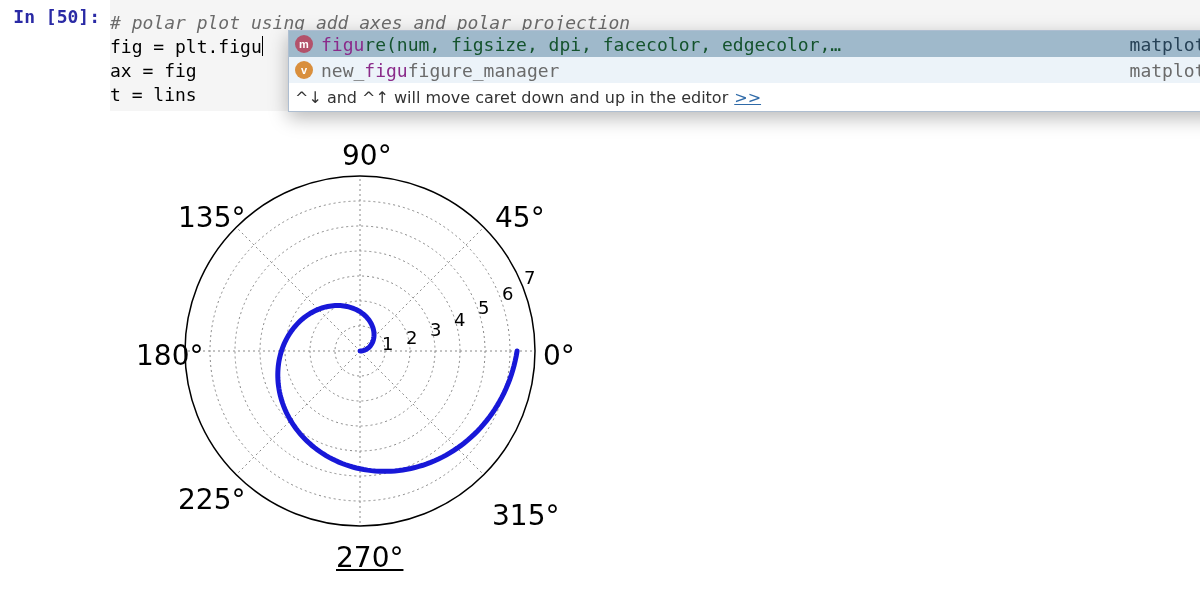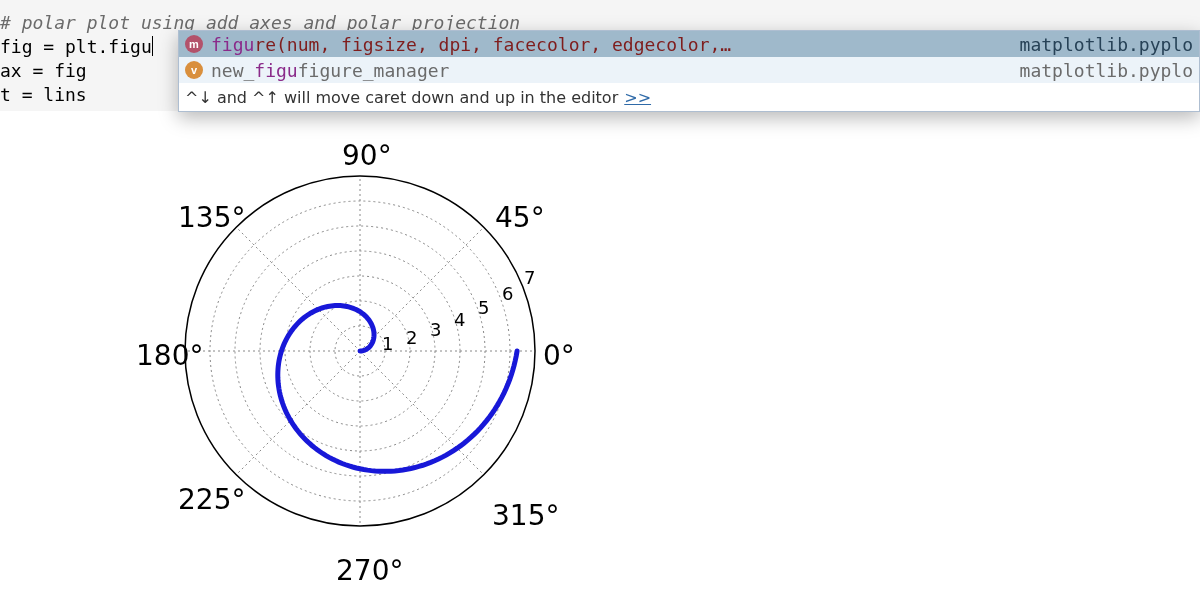--- a/index.html
+++ b/index.html
@@ -84,21 +84,21 @@
     color: #fff;
     margin-right: 8px;
   }
   .ac-icon.m { background: #b3526b; } 
   .ac-icon.m::after { content: "m"; }
   .ac-icon.v { background: #d98f3d; } 
   .ac-icon.v::after { content: "v"; }
   .ac-left { flex: 1 1 auto; white-space: pre; color: #000; }
   .ac-left .match { color: #8a2b8a; }
   .ac-left .rest  { color: #6b6b6b; }
-  .ac-row.selected .ac-left .rest { color: #7f1d1d; }
+  .ac-row.selected .ac-left .rest { color: #14532d; }
   .ac-right { color: #6b6b6b; white-space: pre; }
   .ac-row.selected .ac-right { color: #274257; }
   .ac-hint {
     height: 28px;
     display: flex;
     align-items: center;
     padding: 0 6px;
     background: #fff;
     font-family: "DejaVu Sans", sans-serif;
     font-size: 16px;
@@ -130,20 +130,23 @@
     position: absolute;
     font-family: "DejaVu Sans", sans-serif;
     font-size: 18px;
     color: #000;
   }
 </style>
 </head>
 <body>
 
 <div class="cell">
+  <div class="prompt-col">
+    <span class="prompt-label">In [50]:</span>
+  </div>
   <div class="input-area">
     <div class="code-line"><span class="comment"># polar plot using add_axes and polar projection</span></div>
     <div class="code-line"><span>fig = plt.figu</span><span class="text-cursor"></span></div>
     <div class="code-line"><span>ax = fig</span></div>
     <div class="code-line"><span>t = lins</span></div>
 
     <div class="ac-popup">
       <div class="ac-row selected">
         <span class="ac-icon m"></span>
         <span class="ac-left"><span class="match">figu</span><span class="rest">re(num, figsize, dpi, facecolor, edgecolor,…</span></span>
@@ -188,21 +191,21 @@
         <path id="spiral-path" fill="none" stroke="#1818d8" stroke-width="5" stroke-linecap="round" d="M0.00,0.00 L0.79,-0.02 L1.57,-0.10 L2.35,-0.22 L3.12,-0.39 L3.88,-0.61 L4.63,-0.88 L5.37,-1.20 L6.09,-1.56 L6.79,-1.97 L7.47,-2.43 L8.13,-2.93 L8.76,-3.47 L9.37,-4.05 L9.95,-4.68 L10.50,-5.35 L11.01,-6.05 L11.49,-6.80 L11.94,-7.58 L12.34,-8.39 L12.71,-9.23 L13.03,-10.11 L13.31,-11.01 L13.55,-11.95 L13.74,-12.90 L13.88,-13.88 L13.98,-14.89 L14.02,-15.91 L14.02,-16.94 L13.96,-18.00 L13.85,-19.06 L13.69,-20.14 L13.47,-21.22 L13.19,-22.31 L12.86,-23.40 L12.48,-24.49 L12.04,-25.58 L11.54,-26.67 L10.99,-27.75 L10.38,-28.82 L9.71,-29.88 L8.98,-30.92 L8.20,-31.95 L7.37,-32.96 L6.48,-33.95 L5.53,-34.91 L4.53,-35.84 L3.47,-36.75 L2.37,-37.62 L1.21,-38.47 L-0.00,-39.27 L-1.26,-40.04 L-2.56,-40.76 L-3.92,-41.44 L-5.32,-42.08 L-6.76,-42.67 L-8.24,-43.20 L-9.77,-43.69 L-11.33,-44.12 L-12.93,-44.50 L-14.56,-44.82 L-16.23,-45.08 L-17.93,-45.28 L-19.65,-45.41 L-21.40,-45.48 L-23.18,-45.49 L-24.97,-45.42 L-26.79,-45.29 L-28.62,-45.09 L-30.46,-44.82 L-32.32,-44.48 L-34.18,-44.06 L-36.05,-43.57 L-37.92,-43.01 L-39.79,-42.37 L-41.65,-41.65 L-43.51,-40.86 L-45.36,-39.99 L-47.20,-39.05 L-49.03,-38.03 L-50.83,-36.93 L-52.62,-35.76 L-54.38,-34.51 L-56.11,-33.18 L-57.81,-31.78 L-59.48,-30.31 L-61.12,-28.76 L-62.71,-27.14 L-64.26,-25.44 L-65.77,-23.68 L-67.23,-21.84 L-68.63,-19.94 L-69.99,-17.97 L-71.28,-15.93 L-72.52,-13.83 L-73.69,-11.67 L-74.80,-9.45 L-75.85,-7.17 L-76.82,-4.83 L-77.72,-2.44 L-78.54,0.00 L-79.29,2.49 L-79.95,5.03 L-80.54,7.61 L-81.04,10.24 L-81.45,12.90 L-81.78,15.60 L-82.01,18.33 L-82.16,21.10 L-82.21,23.88 L-82.17,26.70 L-82.03,29.53 L-81.79,32.38 L-81.45,35.25 L-81.01,38.12 L-80.48,41.01 L-79.84,43.89 L-79.09,46.78 L-78.25,49.66 L-77.30,52.53 L-76.25,55.40 L-75.09,58.25 L-73.83,61.08 L-72.46,63.89 L-70.99,66.67 L-69.42,69.42 L-67.74,72.14 L-65.96,74.82 L-64.08,77.46 L-62.10,80.06 L-60.01,82.60 L-57.83,85.10 L-55.55,87.53 L-53.17,89.91 L-50.70,92.23 L-48.14,94.47 L-45.48,96.65 L-42.73,98.75 L-39.90,100.77 L-36.98,102.72 L-33.98,104.57 L-30.89,106.34 L-27.73,108.02 L-24.50,109.61 L-21.19,111.09 L-17.81,112.48 L-14.37,113.76 L-10.86,114.94 L-7.30,116.01 L-3.67,116.97 L0.00,117.81 L3.73,118.54 L7.50,119.15 L11.31,119.63 L15.16,120.00 L19.05,120.24 L22.96,120.35 L26.90,120.34 L30.86,120.19 L34.84,119.92 L38.83,119.51 L42.83,118.97 L46.84,118.30 L50.84,117.49 L54.84,116.55 L58.83,115.47 L62.81,114.25 L66.77,112.90 L70.70,111.41 L74.61,109.78 L78.48,108.02 L82.32,106.12 L86.11,104.09 L89.86,101.92 L93.55,99.62 L97.19,97.19 L100.77,94.62 L104.28,91.93 L107.72,89.11 L111.09,86.17 L114.37,83.09 L117.58,79.90 L120.69,76.59 L123.71,73.16 L126.64,69.62 L129.46,65.96 L132.18,62.20 L134.79,58.33 L137.29,54.35 L139.67,50.28 L141.92,46.11 L144.06,41.85 L146.06,37.50 L147.93,33.06 L149.67,28.55 L151.27,23.96 L152.72,19.29 L154.04,14.56 L155.20,9.76 L156.22,4.91 L157.08,-0.00 "></path>
       </g>
     </svg>
 
     <span class="angle-label" style="left:413px; top:218px;">0°</span>
     <span class="angle-label" style="left:365px; top:80px;">45°</span>
     <span class="angle-label" style="left:212px; top:18px;">90°</span>
     <span class="angle-label" style="left:48px;  top:80px;">135°</span>
     <span class="angle-label" style="left:6px;   top:218px;">180°</span>
     <span class="angle-label" style="left:48px;  top:362px;">225°</span>
-    <span class="angle-label" style="left:206px; top:433px;">270°</span>
+    <span class="angle-label" style="left:206px; top:420px;text-decoration:underline;">270°</span>
     <span class="angle-label" style="left:362px; top:378px;">315°</span>
 
     <span class="radial-label" style="left:252px; top:212px;">1</span>
     <span class="radial-label" style="left:276px; top:206px;">2</span>
     <span class="radial-label" style="left:300px; top:198px;">3</span>
     <span class="radial-label" style="left:324px; top:188px;">4</span>
     <span class="radial-label" style="left:348px; top:176px;">5</span>
     <span class="radial-label" style="left:372px; top:162px;">6</span>
     <span class="radial-label" style="left:394px; top:146px;">7</span>
   </div>

